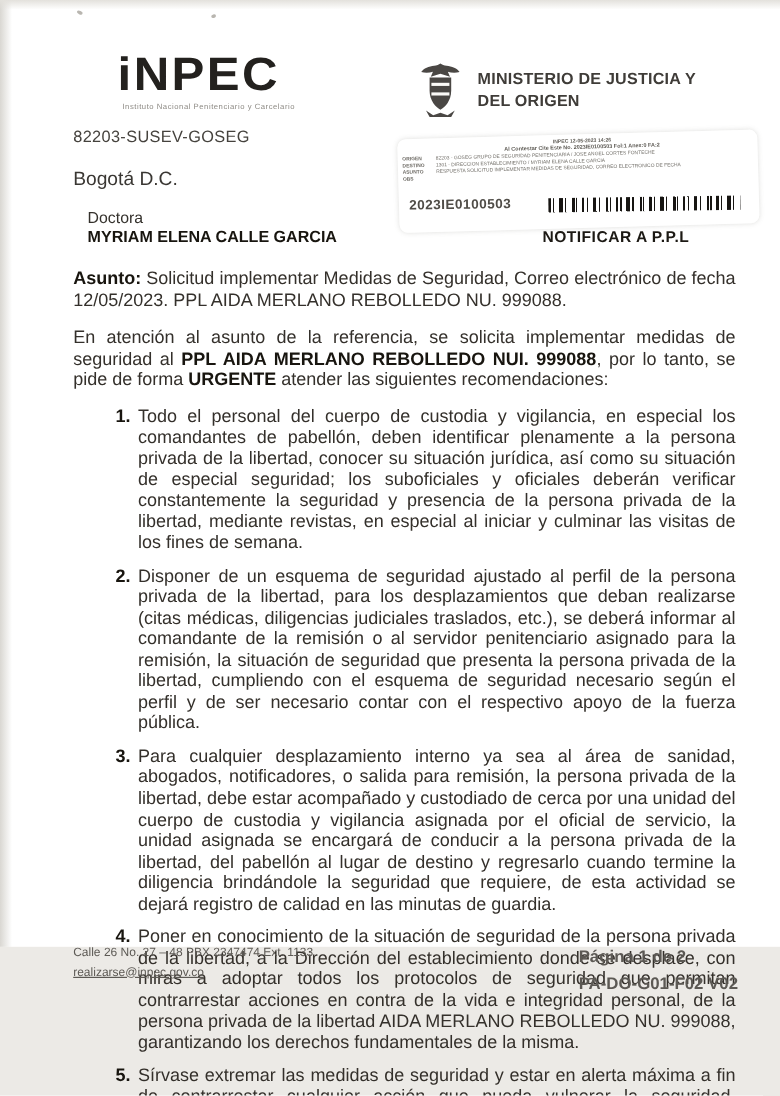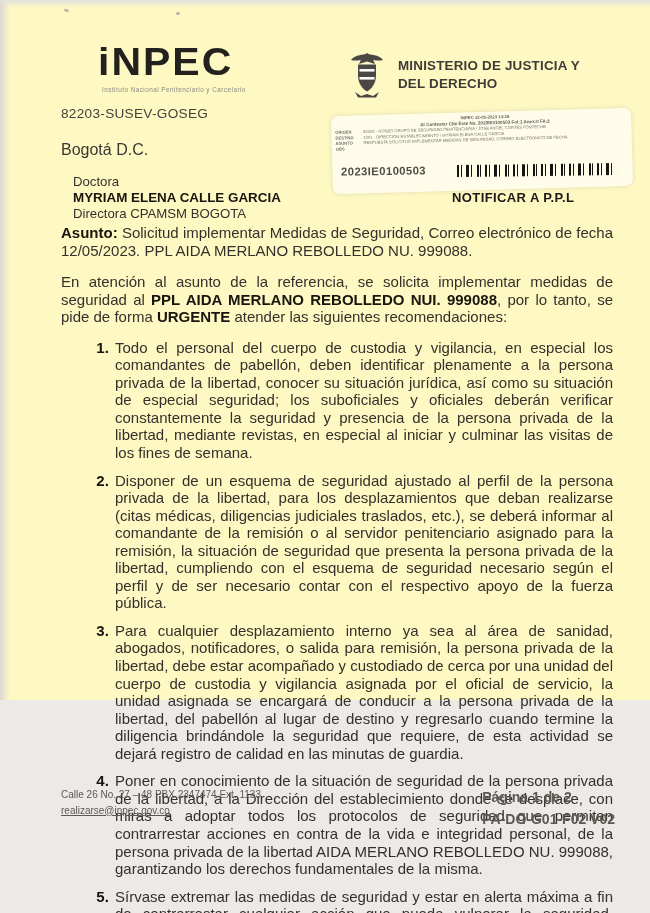--- a/index.html
+++ b/index.html
@@ -3,22 +3,22 @@
 <meta charset="utf-8">
 <style>
   html,body{margin:0;padding:0;}
   body{
     width:650px;height:913px;overflow:hidden;
     background:#eceae6;
     font-family:"Liberation Sans", sans-serif;
     -webkit-font-smoothing:antialiased;
   }
   .page{
-    position:relative;width:650px;height:700px;
-    background:#fef9c3;color:#33302c;
+    position:relative;width:650px;height:789px;
+    background:#ffffff;color:#33302c;
   }
   .edge-left{
     position:absolute;left:0;top:0;width:10px;height:100%;
     background:linear-gradient(90deg,#d9d7d2,rgba(251,250,247,0));
   }
   .edge-top{
     position:absolute;left:0;top:0;width:100%;height:8px;
     background:linear-gradient(180deg,#e3e1dc,rgba(251,250,247,0));
   }
   .speck{position:absolute;background:#b9b6b0;border-radius:50%;}
@@ -124,21 +124,21 @@
       <g fill="#4a4744">
         <path d="M20 1c-2.5 2.2-7.5 1.6-11.5 3.4-2 .9-3.4 2-4.5 3.6 3.6 1 7 .7 9.8-.3l-1.8 4.2 8-2.4 8 2.4-1.8-4.2c2.8 1 6.2 1.3 9.8.3-1.1-1.6-2.5-2.7-4.5-3.6C27.5 2.6 22.5 3.2 20 1z"></path>
         <path d="M11 12.5h18v11c0 8.5-5 13.8-9 16-4-2.2-9-7.5-9-16v-11z"></path>
         <rect x="12.5" y="17" width="15" height="2.6" fill="#fbfaf7"></rect>
         <rect x="12.5" y="25" width="15" height="2.6" fill="#fbfaf7"></rect>
         <path d="M8 40l6 4 6-2 6 2 6-4-3 5.5H11z"></path>
       </g>
     </svg>
     <div class="ministry-text">
       <div>MINISTERIO DE JUSTICIA Y</div>
-      <div>DEL DERECHO</div>
+      <div>DEL ORIGEN</div>
     </div>
   </div>
 
   <div class="ref-code">82203-SUSEV-GOSEG</div>
   <div class="city">Bogotá D.C.</div>
 
   <div class="stamp">
     <div class="stamp-inner">
       <div class="stamp-line1">INPEC 12-05-2023 14:26</div>
       <div class="stamp-line2">Al Contestar Cite Este No. 2023IE0100503 Fol:1 Anex:0 FA:2</div>
@@ -161,21 +161,20 @@
     </div>
   </div>
 
   <div class="radicado">2023IE0100503</div>
   <div class="barcode"></div>
   <div class="notify">NOTIFICAR A P.P.L</div>
 
   <div class="recipient">
     <div>Doctora</div>
     <div class="b name">MYRIAM ELENA CALLE GARCIA</div>
-    <div>Directora CPAMSM BOGOTA</div>
   </div>
 
   <div class="content">
     <p><span class="b">Asunto:</span><span> Solicitud implementar Medidas de Seguridad, Correo electrónico de fecha 12/05/2023. PPL AIDA MERLANO REBOLLEDO NU. 999088.</span></p>
 
     <p class="intro"><span>En atención al asunto de la referencia, se solicita implementar medidas de seguridad al </span><span class="b">PPL AIDA MERLANO REBOLLEDO NUI. 999088</span><span>, por lo tanto, se pide de forma </span><span class="b">URGENTE</span><span> atender las siguientes recomendaciones:</span></p>
 
     <ol>
       <li>Todo el personal del cuerpo de custodia y vigilancia, en especial los comandantes de pabellón, deben identificar plenamente a la persona privada de la libertad, conocer su situación jurídica, así como su situación de especial seguridad; los suboficiales y oficiales deberán verificar constantemente la seguridad y presencia de la persona privada de la libertad, mediante revistas, en especial al iniciar y culminar las visitas de los fines de semana.</li>
       <li>Disponer de un esquema de seguridad ajustado al perfil de la persona privada de la libertad, para los desplazamientos que deban realizarse (citas médicas, diligencias judiciales traslados, etc.), se deberá informar al comandante de la remisión o al servidor penitenciario asignado para la remisión, la situación de seguridad que presenta la persona privada de la libertad, cumpliendo con el esquema de seguridad necesario según el perfil y de ser necesario contar con el respectivo apoyo de la fuerza pública.</li>

